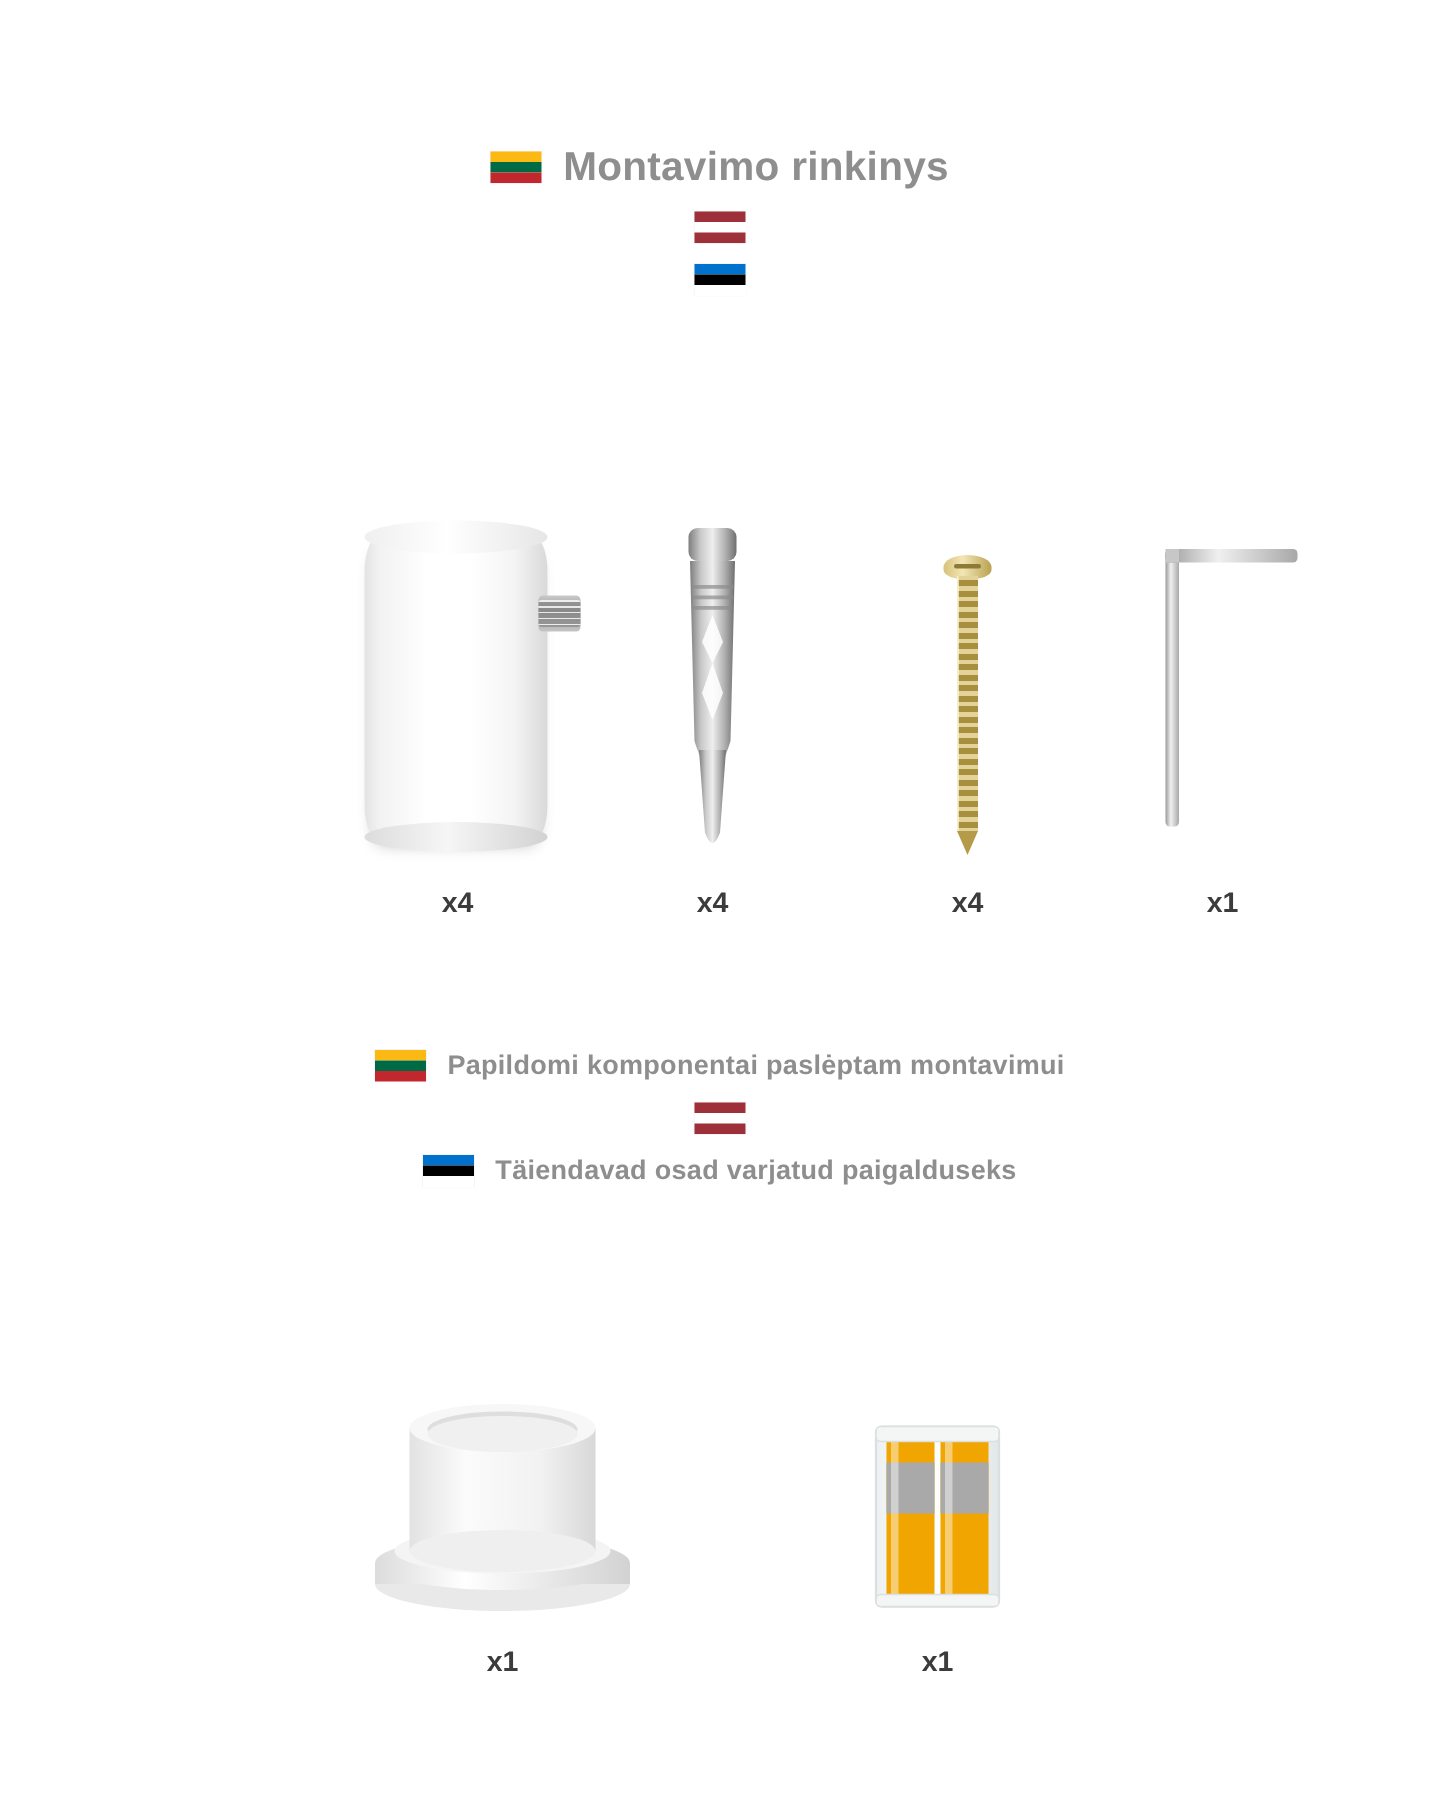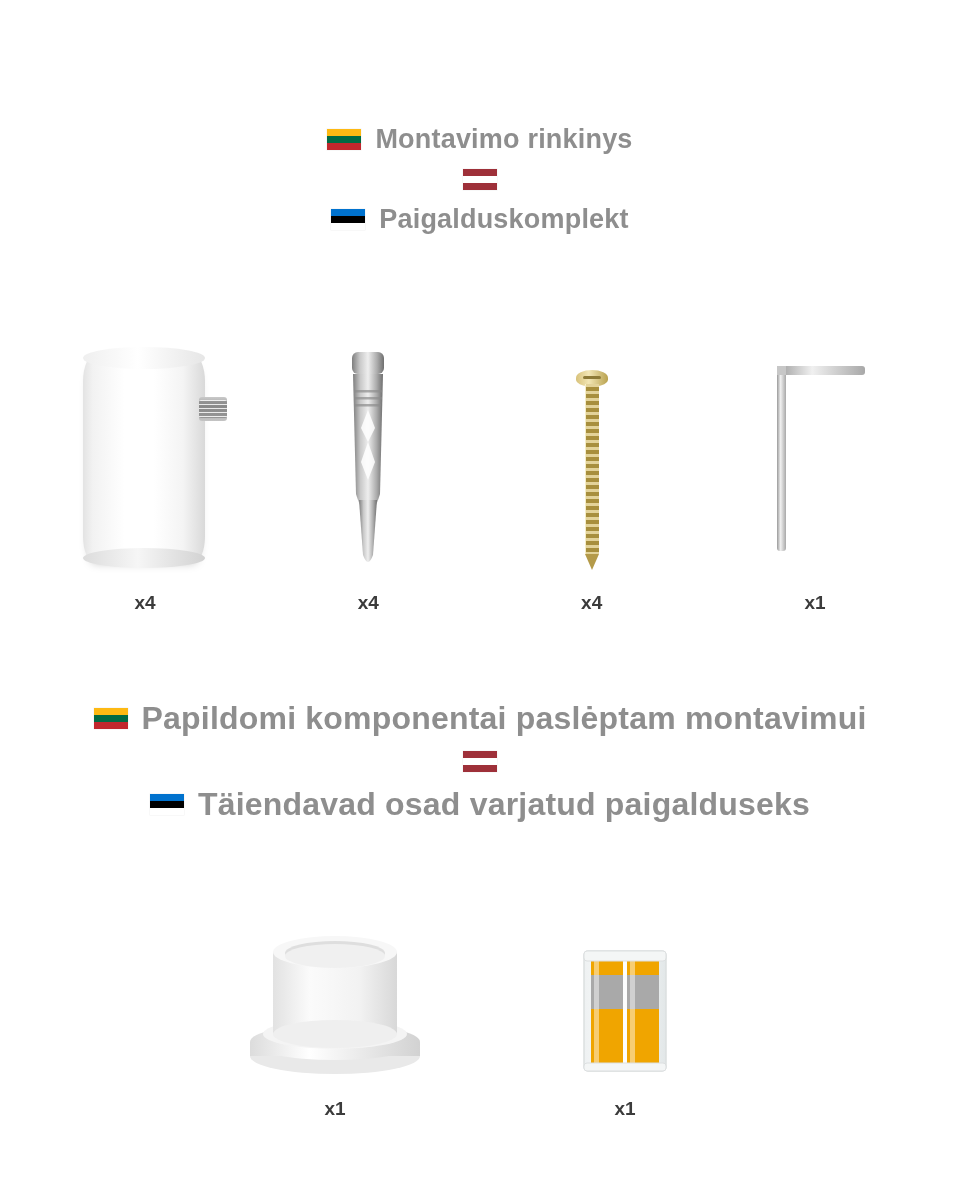--- a/index.html
+++ b/index.html
@@ -36,38 +36,38 @@
     display: inline-block;
     flex: 0 0 auto;
     border: 0;
     box-shadow: 0 0 0 0.5px rgba(0,0,0,0.06);
   }
   .flag span { display: block; width: 100%; }
 
   
   #section-kit {
     position: absolute;
-    top: 124px;
+    top: 96px;
     left: 0;
     width: 960px;
   }
   #section-kit .lang-line { margin-bottom: 14px; }
   #section-kit .label { font-size: 27px; }
   #section-kit .flag { width: 34px; }
   #section-kit .flag span { height: 7px; }
 
   
   #parts-row-1 {
     position: absolute;
     top: 330px;
     left: 0;
     width: 960px;
     display: flex;
     align-items: flex-end;
-    justify-content: space-between;
+    justify-content: flex-end;
     padding: 0 60px;
   }
   .part {
     display: flex;
     flex-direction: column;
     align-items: center;
     width: 170px;
   }
   .part-art {
     height: 240px;
@@ -84,21 +84,21 @@
   }
 
   
   #section-extra {
     position: absolute;
     top: 700px;
     left: 0;
     width: 960px;
   }
   #section-extra .lang-line { margin-bottom: 14px; }
-  #section-extra .label { font-size: 32px; }
+  #section-extra .label { font-size: 18px; }
   #section-extra .flag { width: 34px; }
   #section-extra .flag span { height: 7px; }
 
   #parts-row-2 {
     position: absolute;
     top: 880px;
     left: 0;
     width: 960px;
     display: flex;
     align-items: flex-end;
@@ -200,21 +200,20 @@
         <span style="background:#9E3039"></span>
       </span>
     </div>
 
     <div class="lang-line">
       <span class="flag">
         <span style="background:#0072CE"></span>
         <span style="background:#000000"></span>
         <span style="background:#FFFFFF"></span>
       </span>
-      <span class="label">Paigalduskomplekt</span>
     </div>
   </div>
 
   <div id="parts-row-1">
 
     <div class="part">
       <div class="part-art">
         <div class="cyl-wrap">
           <div class="cyl-body"></div>
           <div class="cyl-top"></div>

